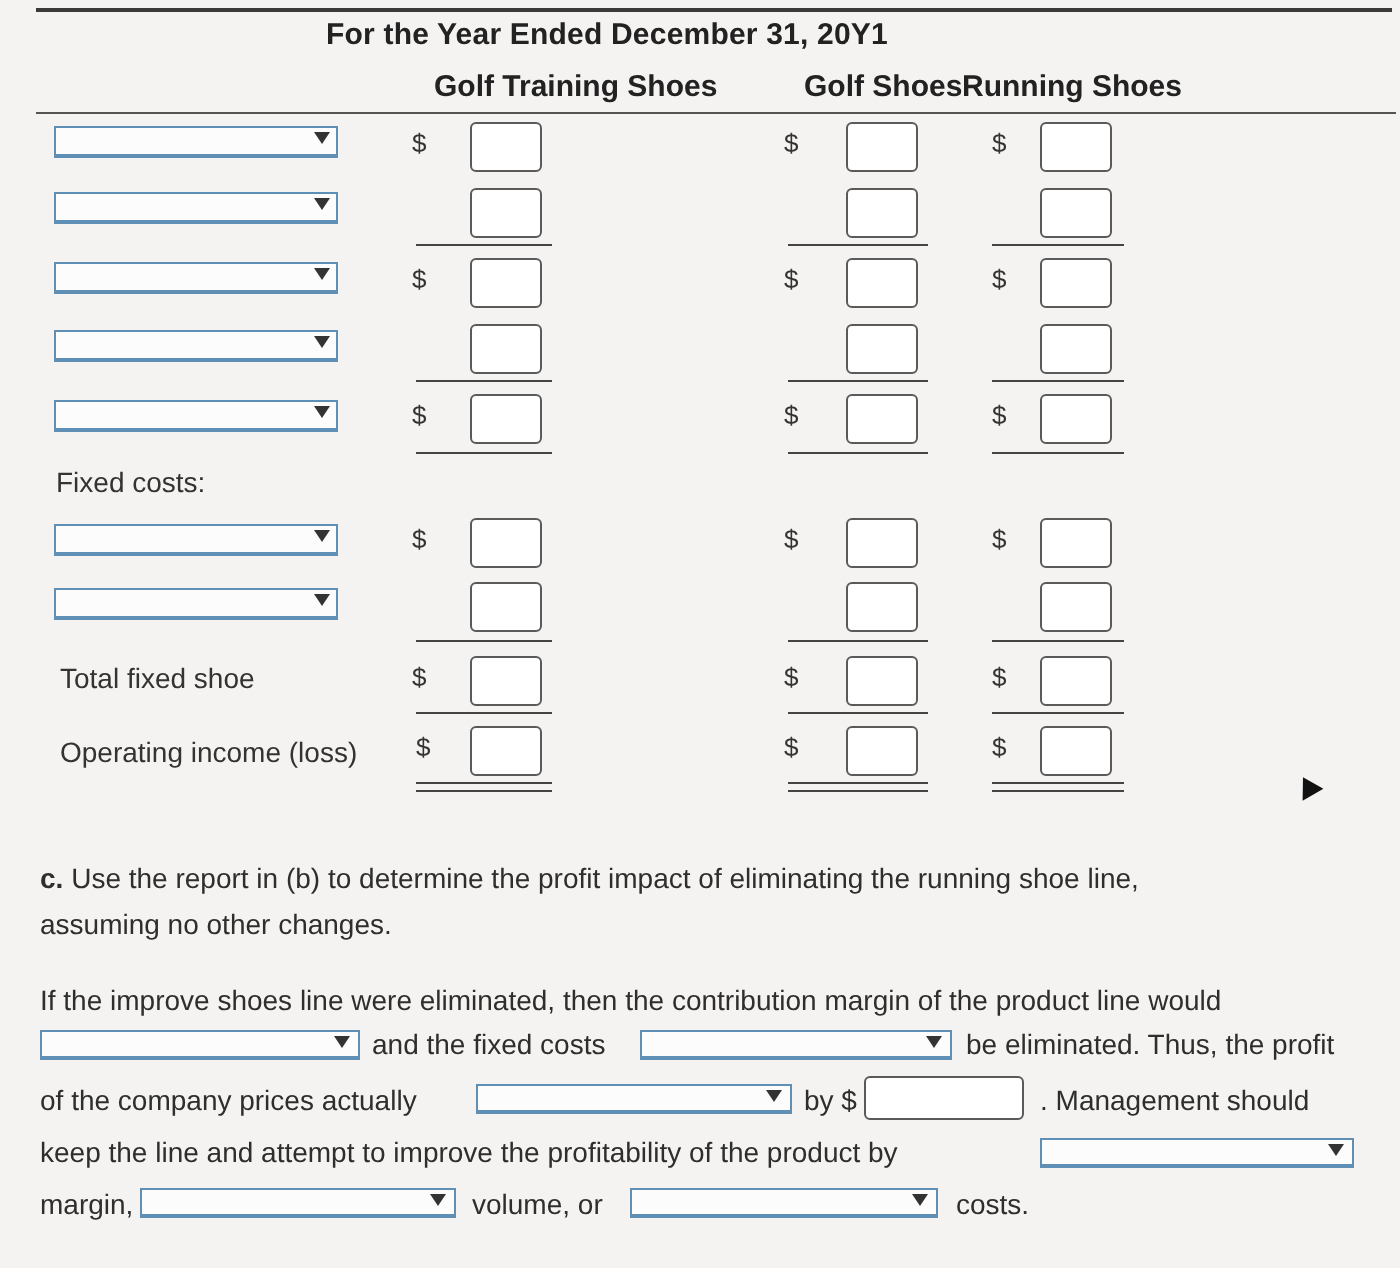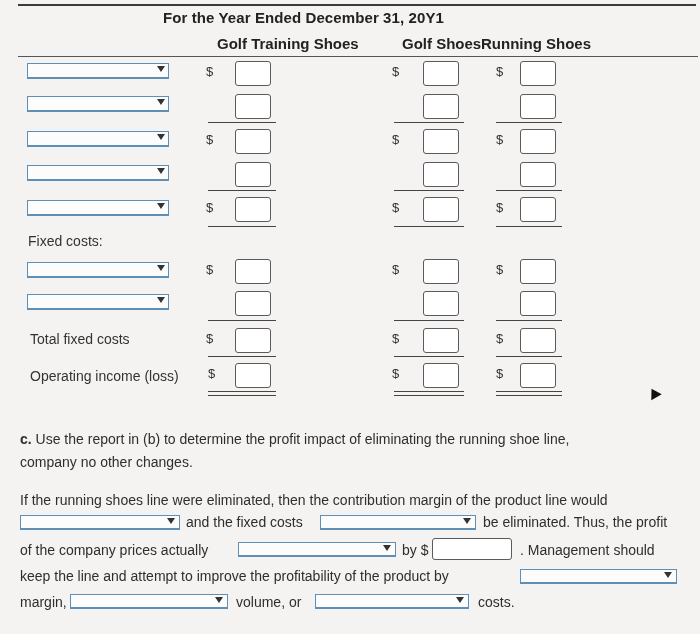--- a/index.html
+++ b/index.html
@@ -56,21 +56,21 @@
 
 <div class="lbl" style="left:28px;top:233px">Fixed costs:</div>
 
 <div class="sel" style="left:27px;top:262px">
     <span class="caret"></span>
   </div>
 <div class="sel" style="left:27px;top:294px">
     <span class="caret"></span>
   </div>
 
-<div class="lbl" style="left:30px;top:331px">Total fixed costs</div>
+<div class="lbl" style="left:30px;top:331px">Total fixed shoe</div>
 <div class="lbl" style="left:30px;top:368px">Operating income (loss)</div>
 
 <span class="dollar" style="left:206px;top:64px">$</span>
 <div class="box" style="left:235px;top:61px"></div>
 <div class="box" style="left:235px;top:94px"></div>
 <div class="rule" style="left:208px;top:122px;width:68px"></div>
 <span class="dollar" style="left:206px;top:132px">$</span>
 <div class="box" style="left:235px;top:129px"></div>
 <div class="box" style="left:235px;top:162px"></div>
 <div class="rule" style="left:208px;top:190px;width:68px"></div>
@@ -131,23 +131,23 @@
 <span class="dollar" style="left:496px;top:331px">$</span>
 <div class="box" style="left:520px;top:328px"></div>
 <div class="rule" style="left:496px;top:356px;width:66px"></div>
 <span class="dollar" style="left:496px;top:366px">$</span>
 <div class="box" style="left:520px;top:363px"></div>
 <div class="rule2" style="left:496px;top:391px;width:66px"></div>
 
 <div class="cursor"></div>
 
 <div class="para" style="left:20px;top:431px"><b>c.</b> <span>Use the report in (b) to determine the profit impact of eliminating the running shoe line,</span></div>
-<div class="para" style="left:20px;top:454px">company no other changes.</div>
+<div class="para" style="left:20px;top:454px">assuming no other changes.</div>
 
-<div class="para" style="left:20px;top:492px">If the running shoes line were eliminated, then the contribution margin of the product line would</div>
+<div class="para" style="left:20px;top:492px">If the improve shoes line were eliminated, then the contribution margin of the product line would</div>
 
 <div class="inlsel" style="left:20px;top:515px;width:158px">
     <span class="caret"></span>
   </div>
 <div class="para" style="left:186px;top:514px">and the fixed costs</div>
 <div class="inlsel" style="left:320px;top:515px;width:154px">
     <span class="caret"></span>
   </div>
 <div class="para" style="left:483px;top:514px">be eliminated. Thus, the profit</div>
 

